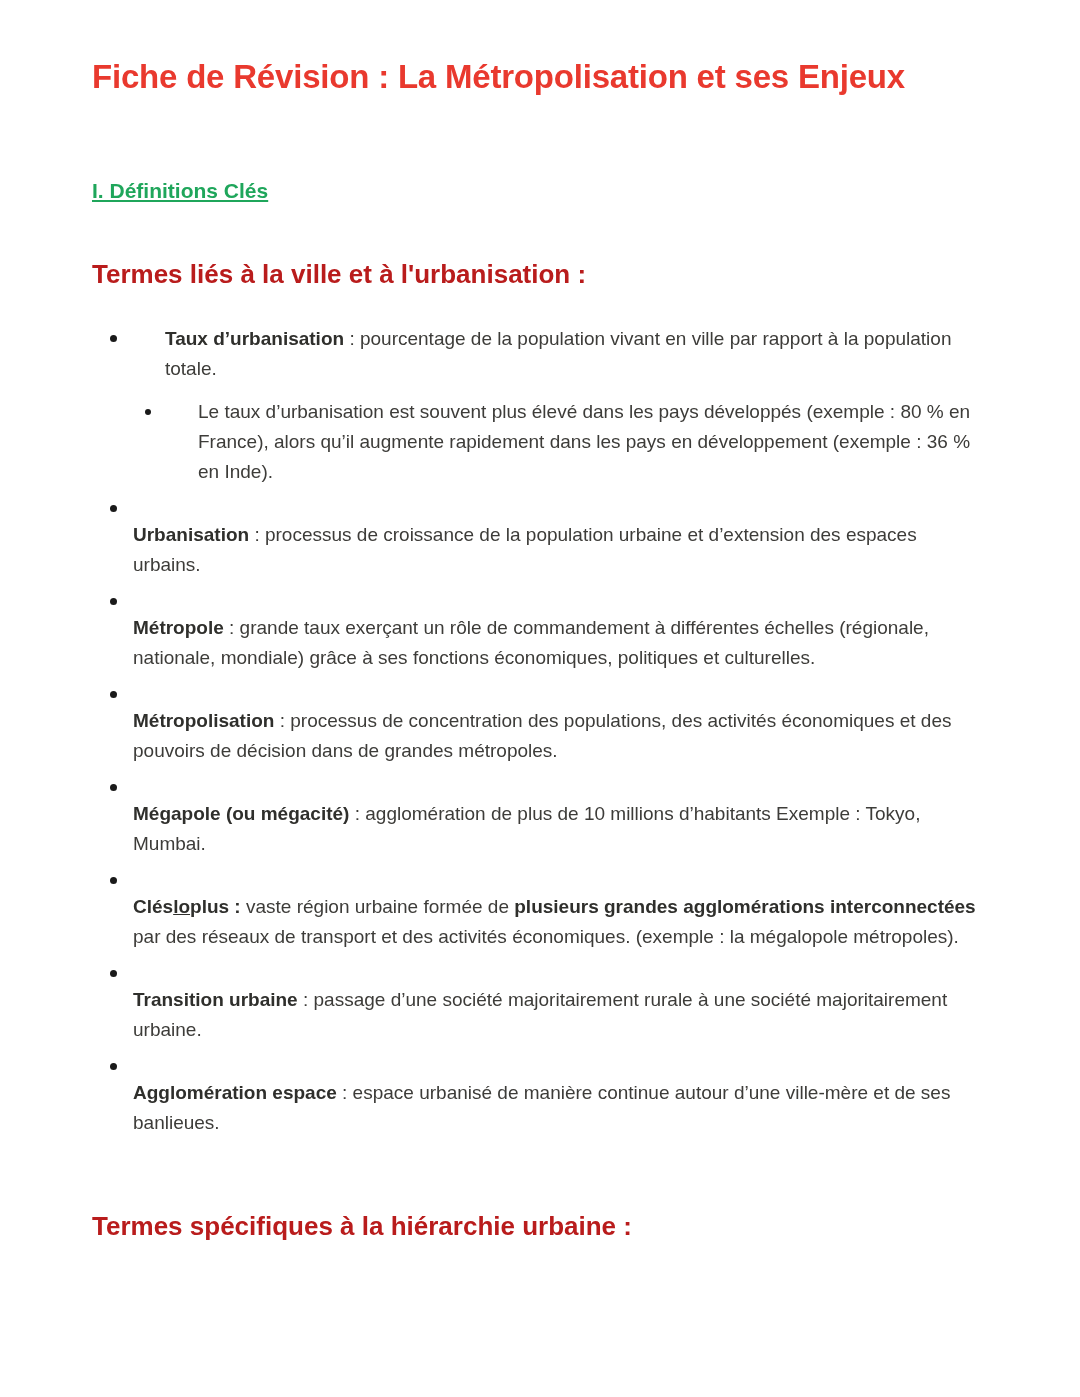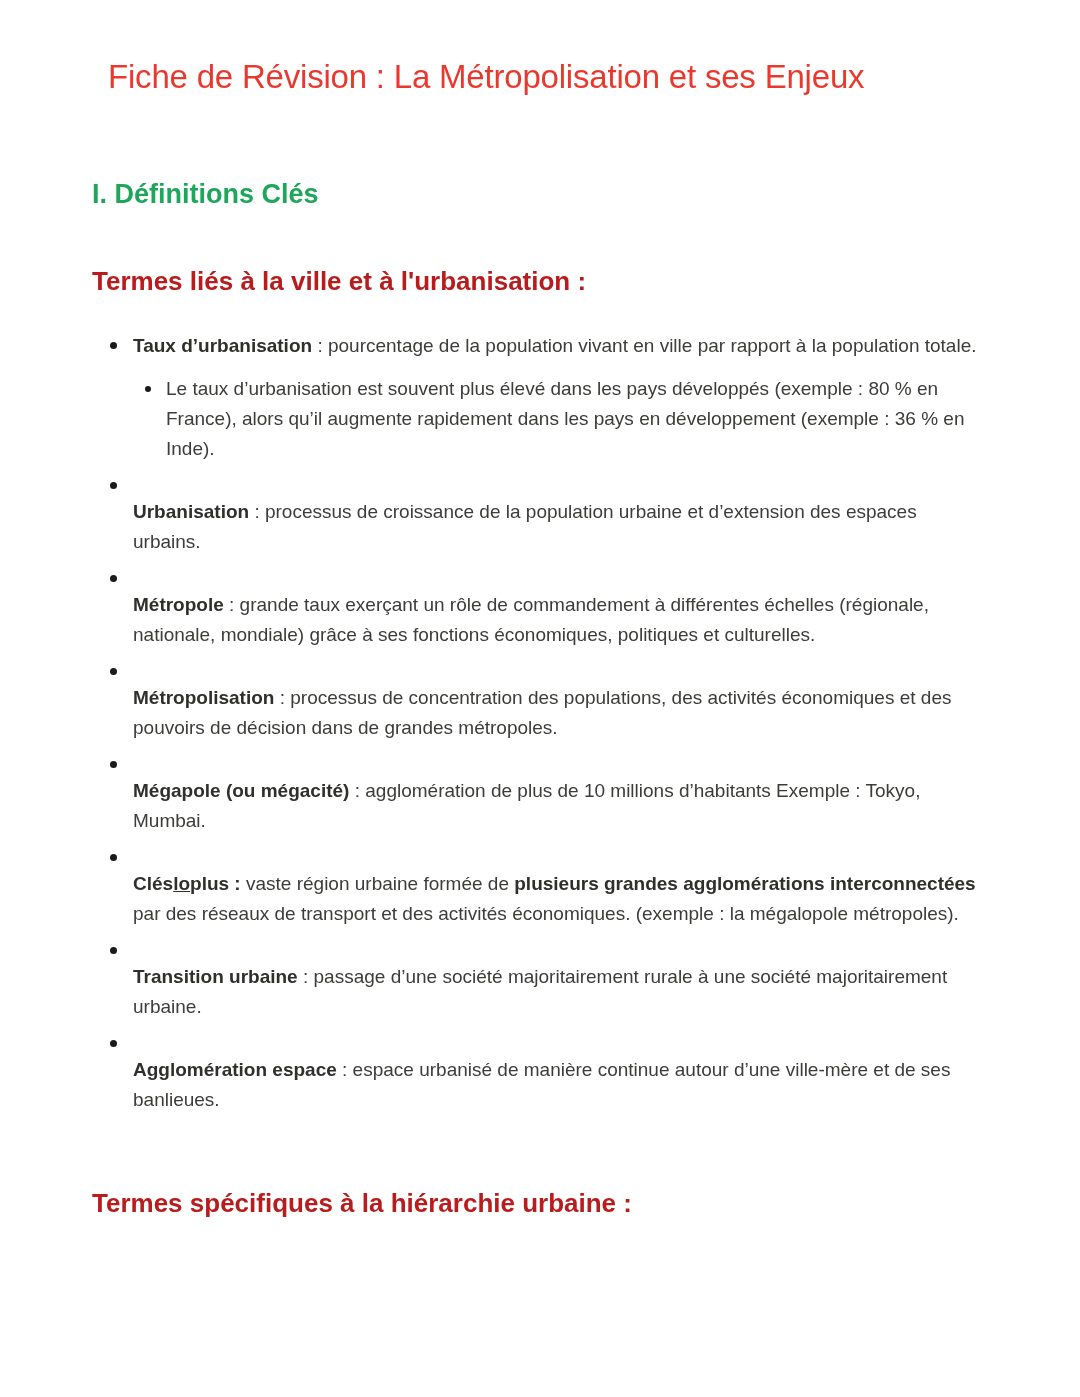--- a/index.html
+++ b/index.html
@@ -13,46 +13,48 @@
   .page {
     width: 1080px;
     min-height: 1397px;
     box-sizing: border-box;
     padding: 50px 95px 40px 92px;
     background: #ffffff;
   }
   h1.doc-title {
     font-size: 33px;
     line-height: 1.25;
-    font-weight: 400;
+    font-weight: 700;
     color: #e9392e;
-    margin: 6px 0 0 16px;
+    margin: 6px 0 0 0;
     letter-spacing: -0.2px;
   }
   h2.section-heading {
-    font-size: 27px;
+    font-size: 21px;
     font-weight: 700;
     color: #1fa65b;
     margin: 82px 0 0 0;
+    text-decoration: underline;
   }
   h3.subheading {
     font-size: 26px;
     font-weight: 700;
     color: #b91c1c;
     margin: 56px 0 0 0;
   }
   h3.subheading.bottom {
     margin-top: 66px;
   }
   .list {
     margin-top: 34px;
   }
   .li {
     display: flex;
     align-items: flex-start;
+    gap: 32px;
   }
   .dot {
     flex: none;
     width: 7px;
     height: 7px;
     border-radius: 50%;
     background: #1a1a1a;
     margin-top: 11px;
     margin-right: 16px;
   }

